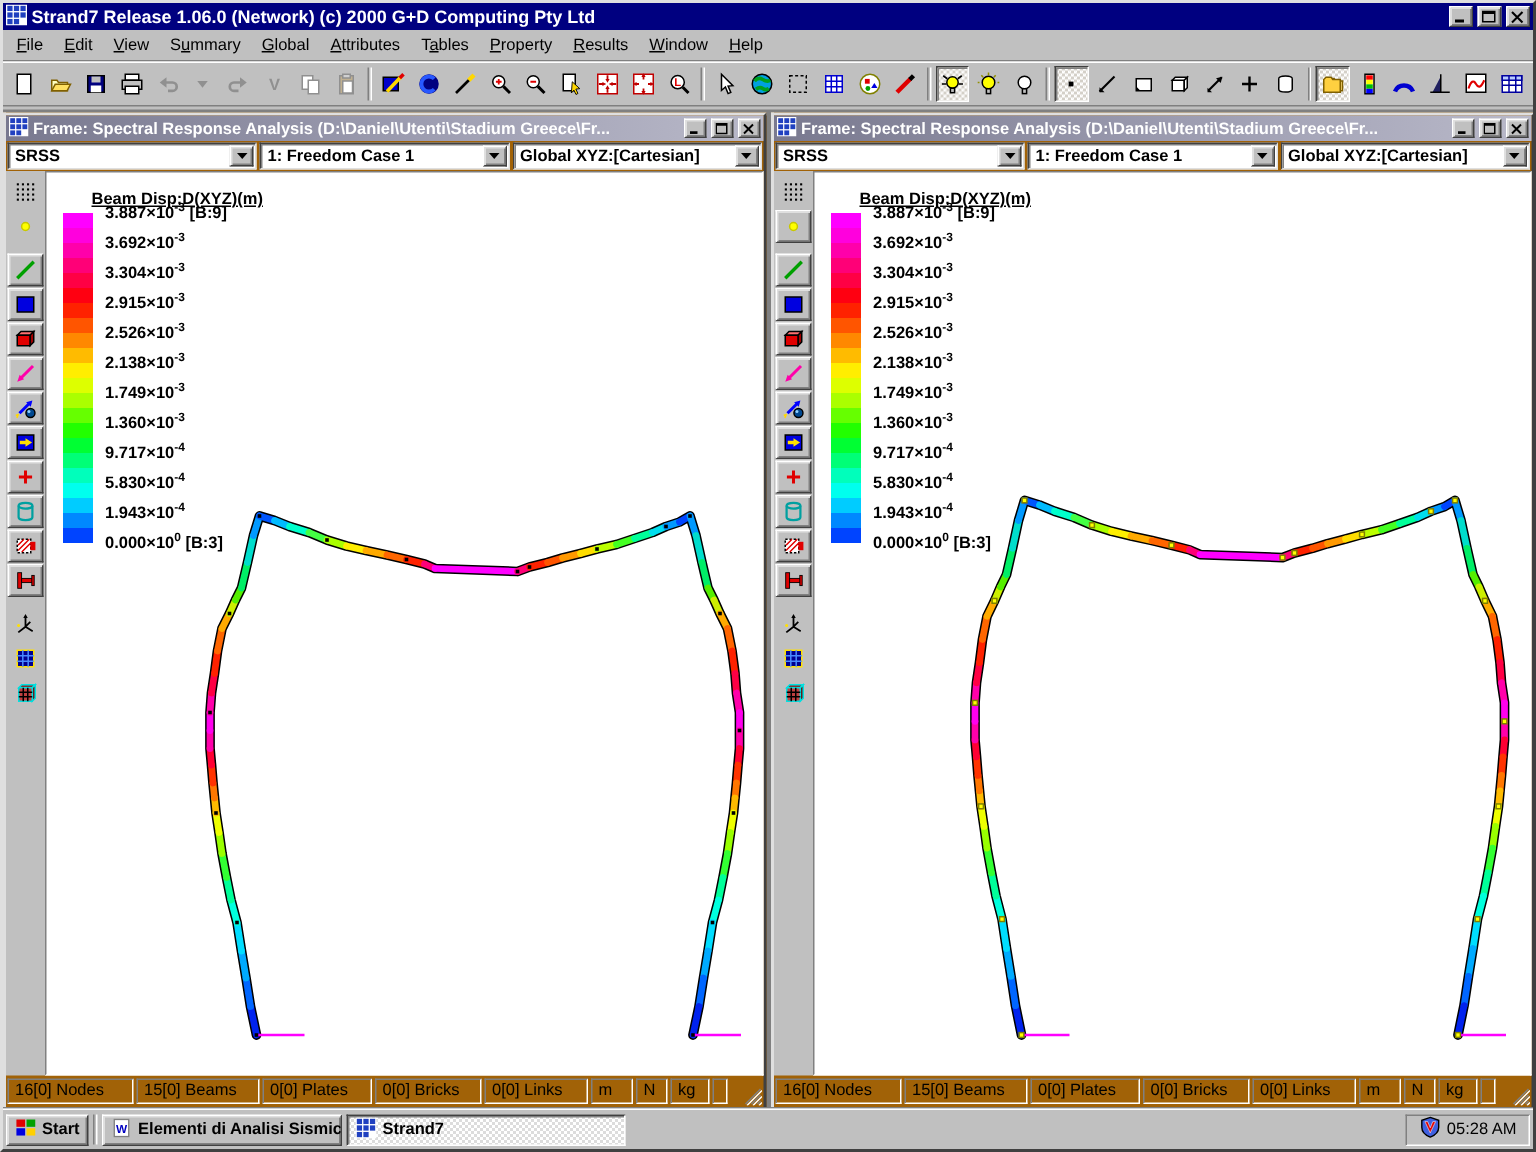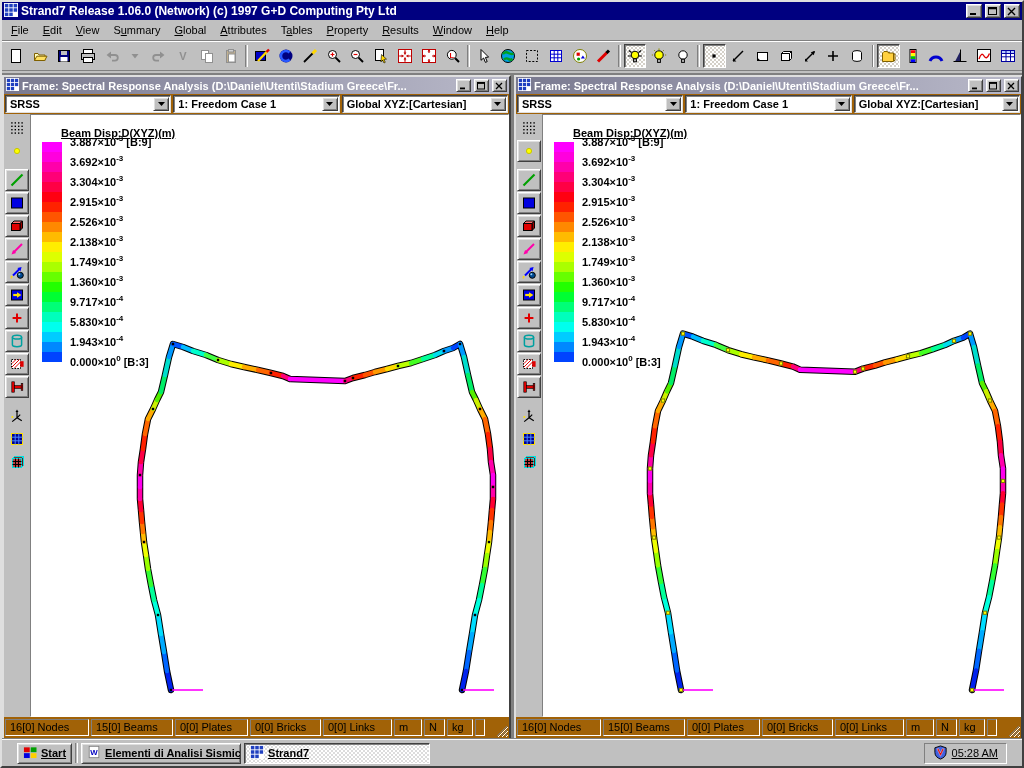--- a/index.html
+++ b/index.html
@@ -71,21 +71,21 @@
 
   
   .win-status { height:22px; display:flex; align-items:center; gap:2px; padding:1px 1px 2px 1px; }
   .panel { height:17px; border:1px solid; border-color:#808080 #ffffff #ffffff #808080;
            padding:1px 4px; white-space:nowrap; overflow:hidden; }
   .grip { width:13px; height:13px; margin-left:auto; align-self:flex-end; }
 
   
   .taskbar { position:absolute; left:0; right:0; bottom:0; height:27px; background:#c0c0c0;
              border-top:1px solid #ffffff; box-shadow:0 -1px 0 #808080; display:flex; align-items:center;
-             padding:2px 15px; gap:3px;text-decoration:underline; }
+             padding:2px 2px; gap:3px; }
   .startbtn { height:21px; display:flex; align-items:center; gap:3px; padding:0 5px; font-weight:bold; }
   .task { height:21px; display:flex; align-items:center; gap:4px; padding:0 5px; font-weight:bold; white-space:nowrap; overflow:hidden; }
   .task.active { border:1px solid; border-color:#404040 #ffffff #ffffff #404040;
                  box-shadow: inset 1px 1px 0 #808080;
                  background-image: linear-gradient(45deg,#fff 25%,transparent 25%,transparent 75%,#fff 75%),
                                    linear-gradient(45deg,#fff 25%,#dcdcdc 25%,#dcdcdc 75%,#fff 75%);
                  background-size:4px 4px; background-position:0 0,2px 2px; background-color:#e6e6e6; }
   .tbar-sep { width:3px; height:20px; border-left:1px solid #808080; border-right:1px solid #ffffff; }
   .tray { margin-left:auto; height:21px; display:flex; align-items:center; gap:4px; padding:0 8px;
           border:1px solid; border-color:#808080 #ffffff #ffffff #808080; }
@@ -100,21 +100,21 @@
           <rect x="0" y="0" width="16" height="16" fill="#fff"></rect>
           <rect x="1" y="1" width="4" height="4" fill="#2040c0"></rect>
           <rect x="6" y="1" width="4" height="4" fill="#2040c0"></rect>
           <rect x="11" y="1" width="4" height="4" fill="#2040c0"></rect>
           <rect x="1" y="6" width="4" height="4" fill="#2040c0"></rect>
           <rect x="6" y="6" width="4" height="4" fill="#2040c0"></rect>
           <rect x="11" y="6" width="4" height="4" fill="#2040c0"></rect>
           <rect x="1" y="11" width="4" height="4" fill="#2040c0"></rect>
           <rect x="6" y="11" width="4" height="4" fill="#2040c0"></rect>
         </svg></span>
-    <span class="apptitle">Strand7 Release 1.06.0 (Network) (c) 1997 G+D Computing Pty Ltd</span>
+    <span class="apptitle">Strand7 Release 1.06.0 (Network) (c) 2000 G+D Computing Pty Ltd</span>
     <span class="sysbtn raised">
         <svg width="10" height="9">
           <rect x="1" y="6" width="6" height="2" fill="#000"></rect>
         </svg>
       </span>
     <span class="sysbtn raised">
         <svg width="10" height="9">
           <rect x="0.5" y="0.5" width="8" height="7" fill="none" stroke="#000"></rect>
           <line x1="0.5" y1="1.5" x2="8.5" y2="1.5" stroke="#000" stroke-width="1.5"></line>
         </svg>

